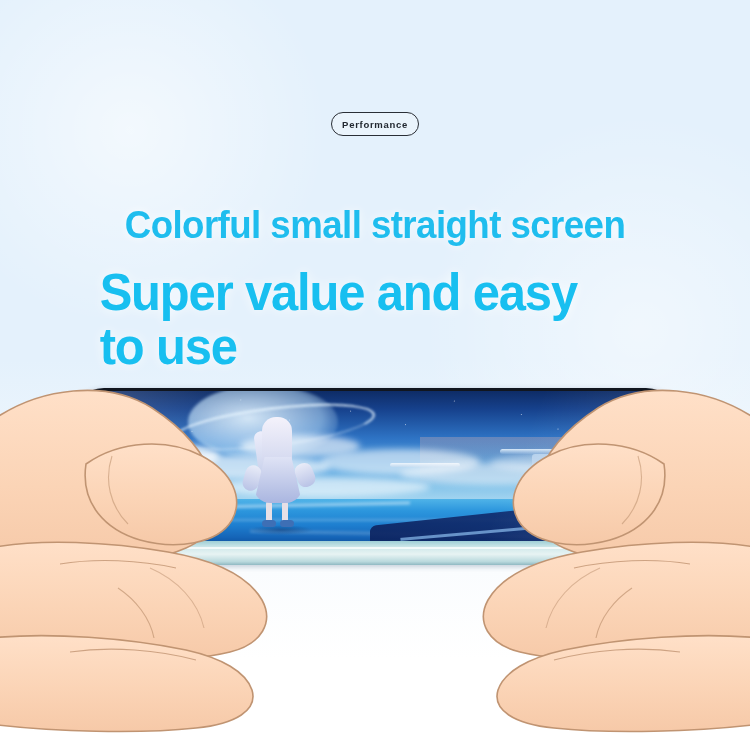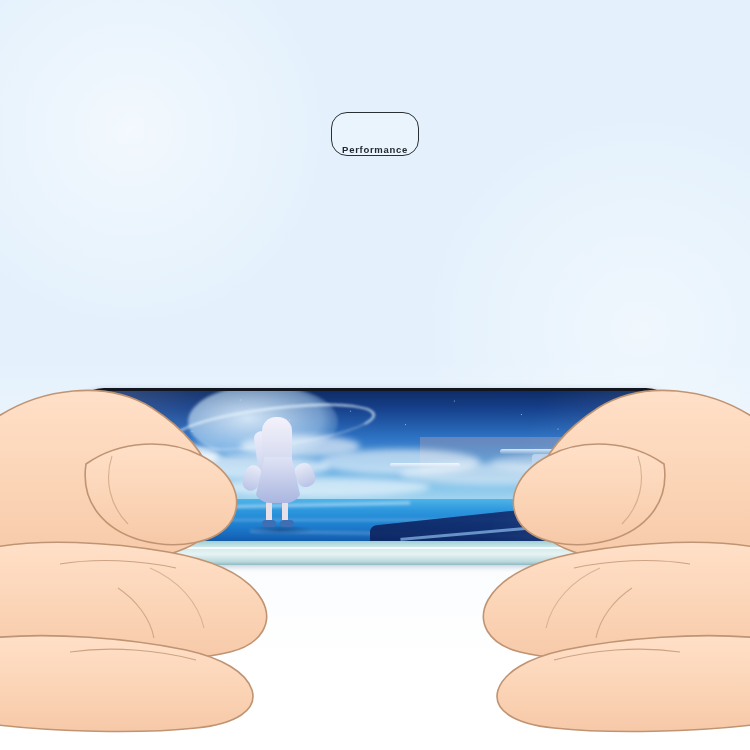--- a/index.html
+++ b/index.html
@@ -16,22 +16,22 @@
   
   .bg-tint{position:absolute;pointer-events:none;}
   .tint-a{left:-80px;top:-60px;width:420px;height:380px;border-radius:50%;
     background:radial-gradient(circle,rgba(255,255,255,.55),rgba(255,255,255,0) 70%);}
   .tint-b{right:-120px;top:120px;width:460px;height:420px;border-radius:50%;
     background:radial-gradient(circle,rgba(255,255,255,.45),rgba(255,255,255,0) 70%);}
 
   
   .badge{
     position:absolute;left:50%;top:112px;transform:translateX(-50%);
-    width:88px;height:44px;border:1.6px solid #2a2f36;border-radius:16px;
-    display:flex;align-items:flex-end;justify-content:center;
+    width:88px;height:24px;border:1.6px solid #2a2f36;border-radius:16px;
+    display:flex;align-items:center;justify-content:center;
     background:rgba(255,255,255,.22);
     box-sizing:border-box;
   }
   .badge span{
     font-size:9.5px;font-weight:bold;color:#222830;letter-spacing:.7px;
     white-space:nowrap;
   }
 
   
   .headline-wrap{position:absolute;left:0;top:205px;width:750px;}
@@ -228,20 +228,24 @@
 
 <div id="stage">
 
   <div class="bg-tint tint-a"></div>
   <div class="bg-tint tint-b"></div>
 
   <div class="badge">
     <span>Performance</span>
   </div>
 
+  <div class="headline-wrap">
+    <div class="h-line1">Colorful small straight screen</div>
+    <div class="h-line2">Super value and easy to use</div>
+  </div>
 
   <div class="phone">
     <div class="phone-screen">
 
       <div class="sky">
         <div class="stars"></div>
         <div class="planet"></div>
         <div class="planet-ring"></div>
 
         <div class="city"></div>

